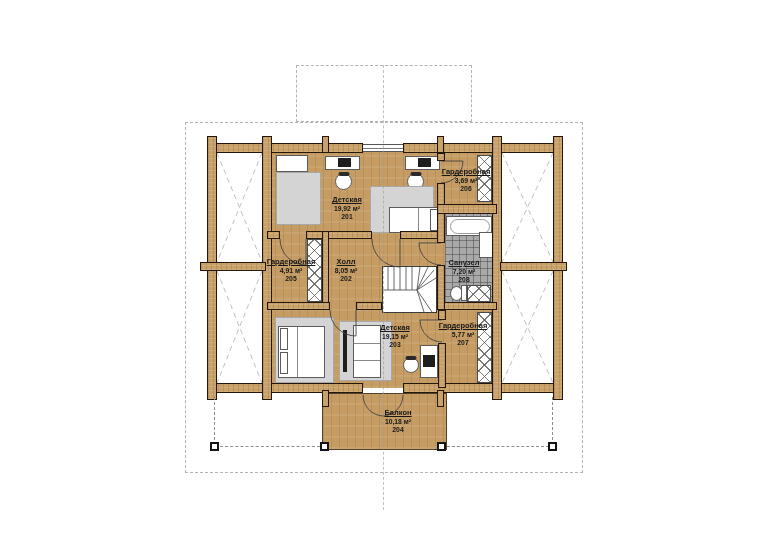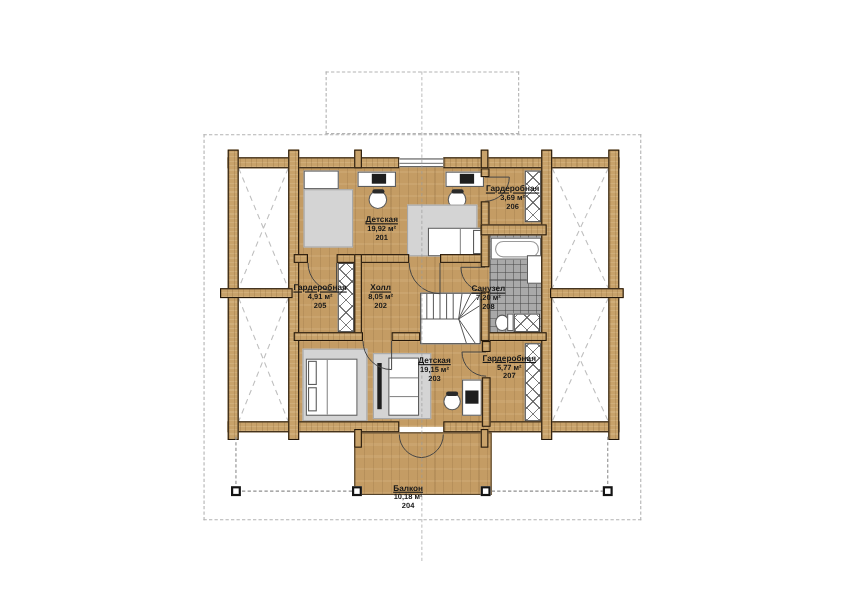--- a/index.html
+++ b/index.html
@@ -205,34 +205,34 @@
   <div class="rlabel" style="left:291px;top:258px;">
     <span class="rt">Гардеробная</span>
     <span class="ra">4,91 м²</span>
     <span class="rn">205</span>
   </div>
   <div class="rlabel" style="left:346px;top:258px;">
     <span class="rt">Холл</span>
     <span class="ra">8,05 м²</span>
     <span class="rn">202</span>
   </div>
-  <div class="rlabel" style="left:444px;top:259px;">
+  <div class="rlabel" style="left:464px;top:259px;">
     <span class="rt">Санузел</span>
     <span class="ra">7,20 м²</span>
     <span class="rn">208</span>
   </div>
   <div class="rlabel" style="left:395px;top:324px;">
     <span class="rt">Детская</span>
     <span class="ra">19,15 м²</span>
     <span class="rn">203</span>
   </div>
   <div class="rlabel" style="left:463px;top:322px;">
     <span class="rt">Гардеробная</span>
     <span class="ra">5,77 м²</span>
     <span class="rn">207</span>
   </div>
-  <div class="rlabel" style="left:371px;top:409px;margin-top:31px;">
+  <div class="rlabel" style="left:398px;top:409px;">
     <span class="rt">Балкон</span>
     <span class="ra">10,18 м²</span>
     <span class="rn">204</span>
   </div>
 
 </div>
 
 </body></html>

